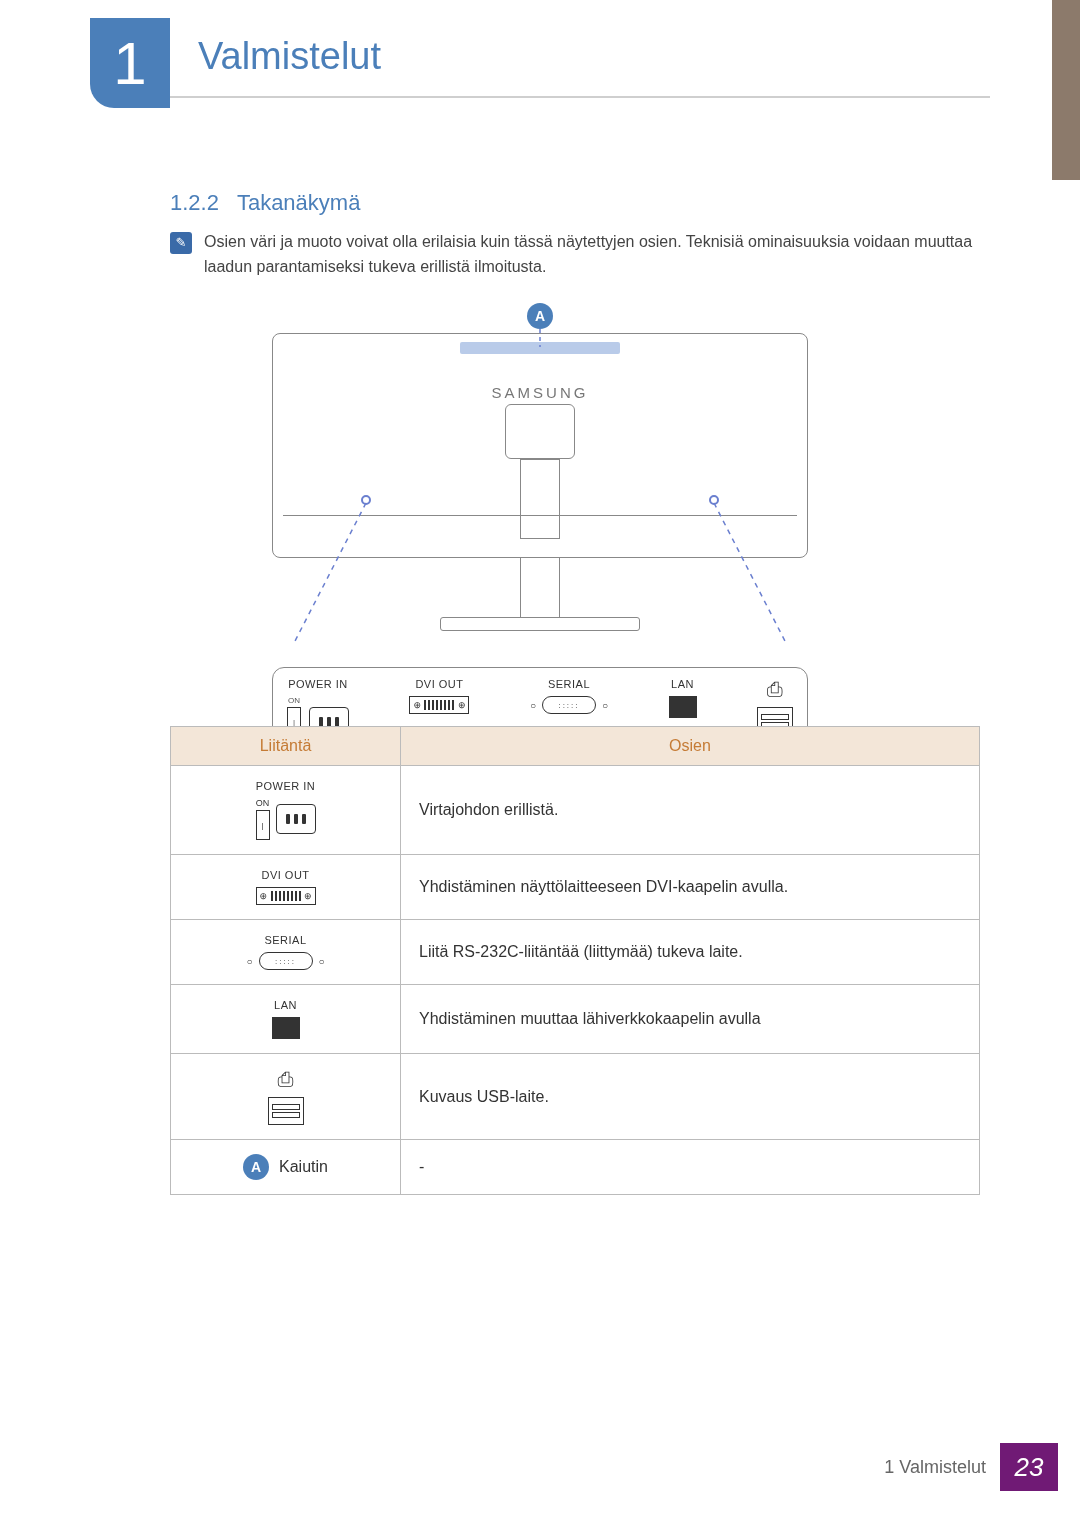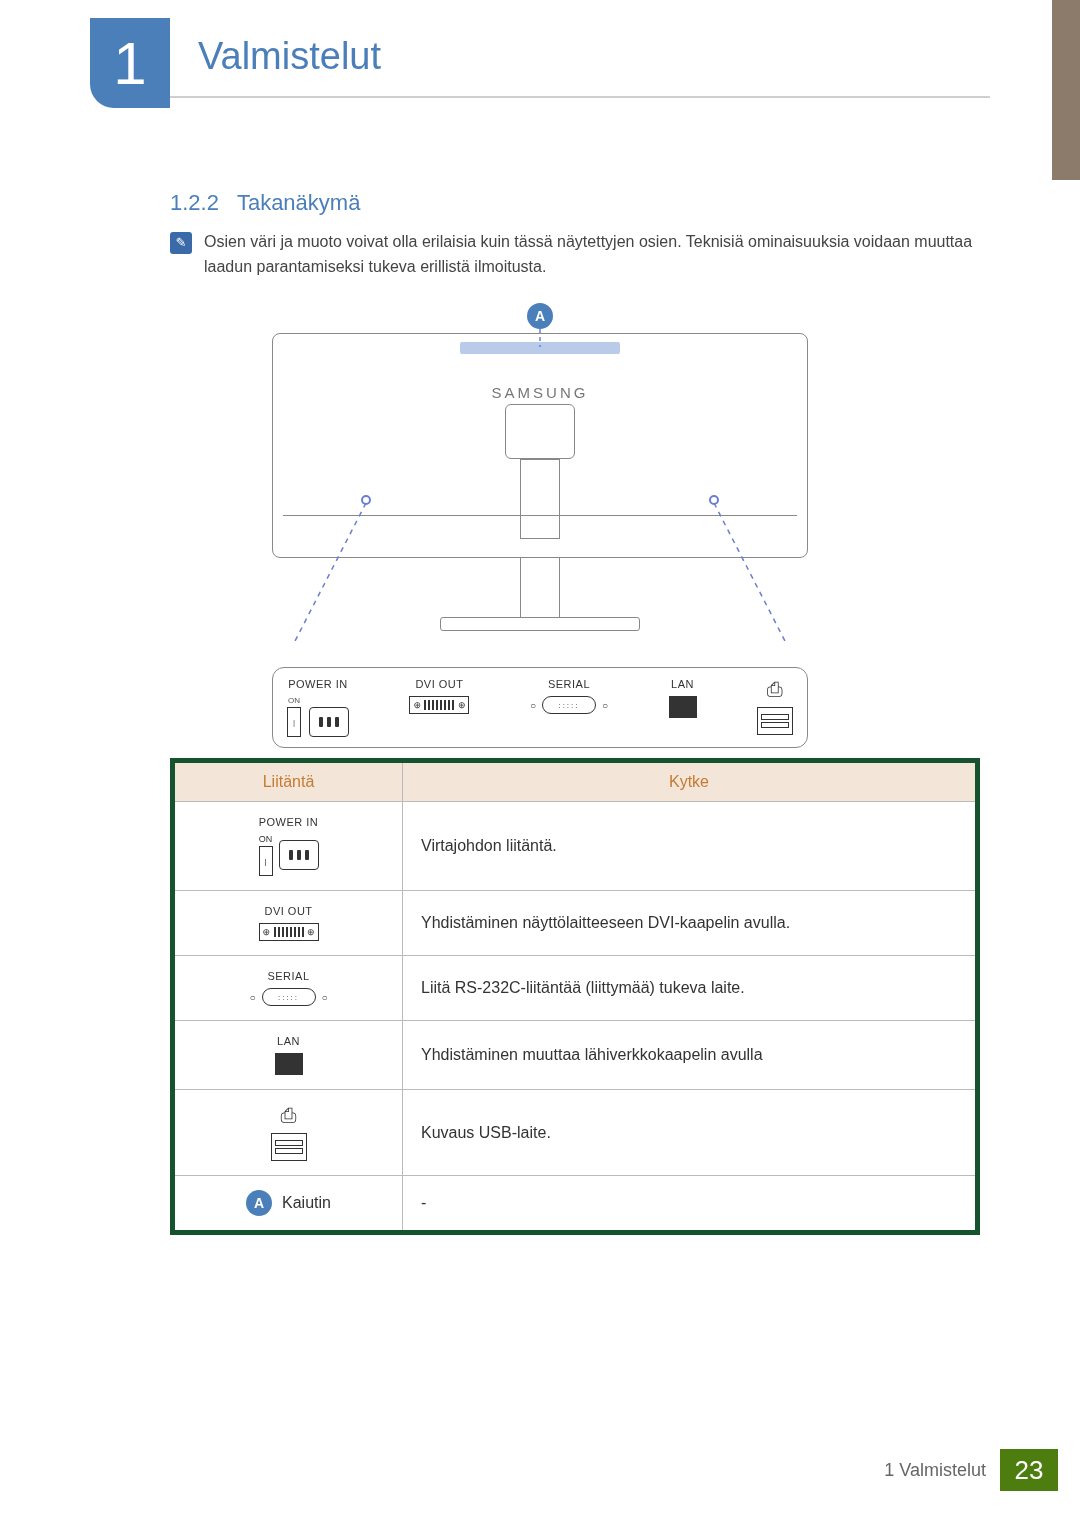--- a/index.html
+++ b/index.html
@@ -149,22 +149,22 @@
   .iec span{width:4px;height:10px;background:#333;border-radius:1px;display:block;}
   .dvi { width:60px;height:18px;border:1px solid #333;display:flex;align-items:center;justify-content:space-between;padding:0 3px;font-size:9px; }
   .dvi .grid{width:30px;height:10px;background:repeating-linear-gradient(90deg,#333 0 2px,transparent 2px 4px);}
   .serial { width:54px;height:18px;border:1px solid #333;border-radius:9px/9px;display:flex;align-items:center;justify-content:center;font-size:8px;letter-spacing:2px;}
   .lan { width:28px;height:22px;border:1px solid #333;background:#333;}
   .usb { width:36px;height:28px;border:1px solid #333;display:flex;flex-direction:column;justify-content:space-evenly;padding:3px;}
   .usb div{height:6px;border:1px solid #333;}
 
   .conn-table {
     position:absolute;
-    left:170px; right:100px; top:758px;
-    border:5px solid #14532d;
+    left:170px; right:100px; top:726px;
+    border:1px solid #14532d;
     border-collapse:collapse;
     width:calc(100% - 270px);
     font-size:16px;
   }
   .conn-table th {
     background:#f3e6d8;
     color:#c57b35;
     font-weight:normal;
     padding:10px 14px;
     border:1px solid #bbb;
@@ -187,23 +187,24 @@
   .usb-sym{font-size:20px;}
   .speaker-row{display:flex;align-items:center;justify-content:center;gap:10px;}
 
   .footer {
     position:absolute;
     bottom:36px; right:22px;
     display:flex;align-items:center;gap:0;
     font-size:18px;color:#666;
   }
   .footer .pg {
-    background:#4d7c0f;color:#fff;width:58px;height:42px;
+    background:#701a75;color:#fff;width:58px;height:48px;
     display:flex;align-items:center;justify-content:center;font-size:26px;
     margin-left:14px;
+    font-style:italic;
   }
 </style>
 </head>
 <body>
 
 <div class="side-bar"></div>
 
 <div class="chapter-tab">
   <span>1</span>
 </div>
@@ -292,21 +293,21 @@
           </span>
         </div>
     </div>
   </div>
 </div>
 
 <table class="conn-table">
   <thead>
     <tr>
       <th>Liitäntä</th>
-      <th>Kytke</th>
+      <th>Osien</th>
     </tr>
   </thead>
   <tbody>
     <tr class="row-power">
       <td class="icon-cell">
         <div class="icon-col">
           <div class="icon-label">POWER IN</div>
           <div class="row2">
             <div style="display:flex;flex-direction:column;align-items:center;gap:2px;">
               <div style="font-size:9px;">ON</div>
@@ -315,21 +316,21 @@
                 </div>
             </div>
             <div class="iec">
                 <span></span>
                 <span></span>
                 <span></span>
               </div>
           </div>
         </div>
       </td>
-      <td>Virtajohdon liitäntä.</td>
+      <td>Virtajohdon erillistä.</td>
     </tr>
     <tr>
       <td class="icon-cell">
         <div class="icon-col">
           <div class="icon-label">DVI OUT</div>
           <span class="dvi">
               <span>⊕</span>
               <span class="grid"></span>
               <span>⊕</span>
             </span>

